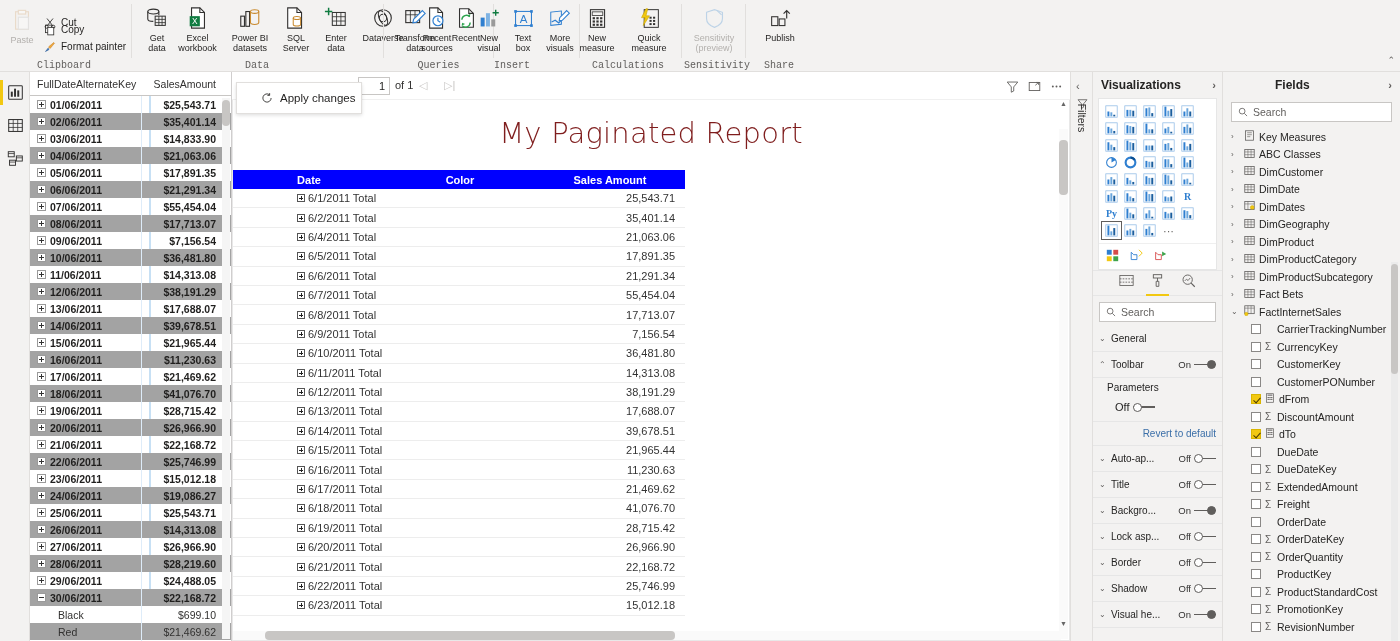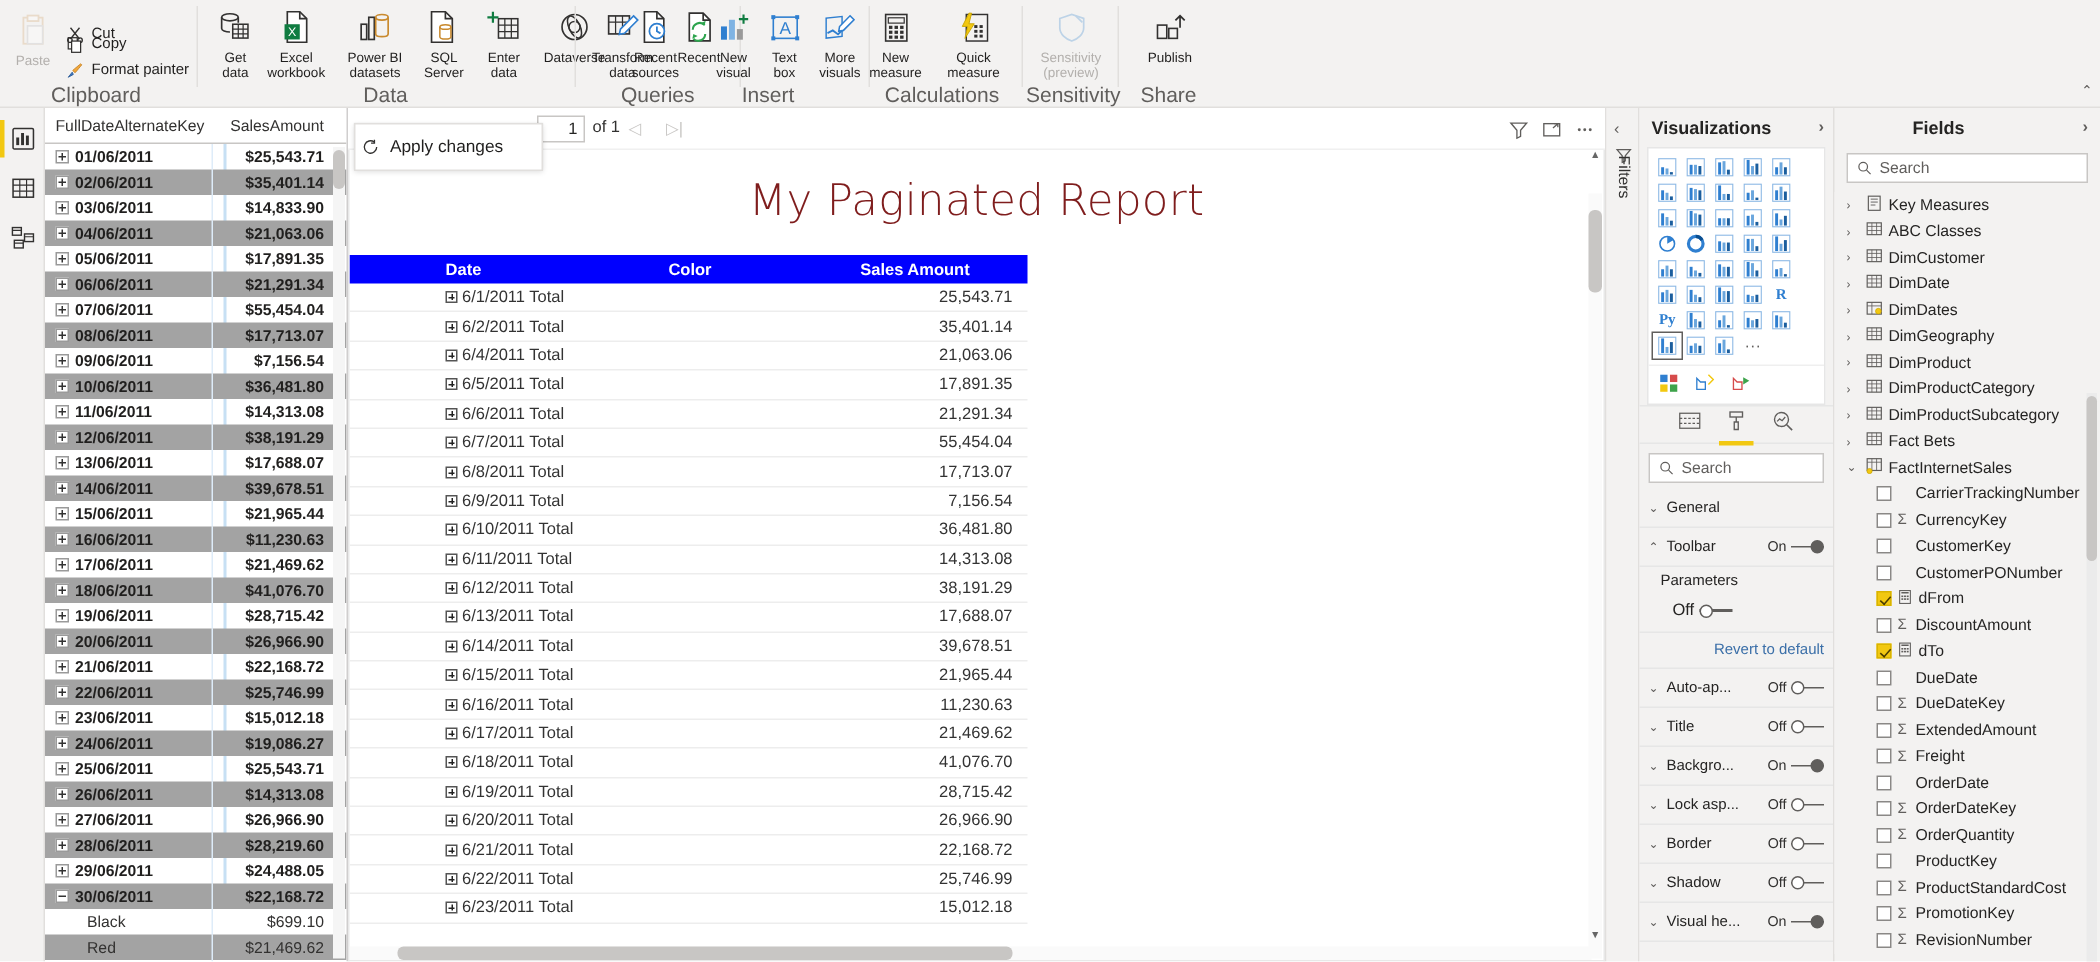--- a/index.html
+++ b/index.html
@@ -9,21 +9,21 @@
     font-family:"Liberation Sans", sans-serif;
     font-size:11px; color:#252423; background:#ffffff;
   }
   .app { position:relative; width:1400px; height:641px; }
 
   
   .ribbon { position:absolute; left:0; top:0; width:1400px; height:72px;
             background:#f3f2f1; border-bottom:1px solid #e1dfdd; }
   .rgroup { position:absolute; top:0; height:72px; }
   .rgroup .glabel { position:absolute; bottom:1px; left:0; width:100%;
-            text-align:center; font-size:14px; color:#605e5c; }
+            text-align:center; font-size:10px; color:#605e5c;font-family:Liberation Mono, monospace; }
   .rgroup .sep { position:absolute; right:0; top:4px; bottom:14px; width:1px; background:#e1dfdd; }
   .rbtn { position:absolute; top:2px; width:48px; height:54px; text-align:center;
           cursor:pointer; }
   .rbtn .ico { height:26px; display:flex; align-items:center; justify-content:center;
                margin-top:3px; }
   .rbtn .lbl { font-size:9px; line-height:10px; color:#201f1e; margin-top:2px;
                white-space:pre-line; }
   .rbtn.dis .lbl { color:#b3b0ad; }
   .rbtn.dis .ico { opacity:.35; }
 
@@ -78,21 +78,21 @@
             border:1px solid #c8c6c4; background:#fff; font-size:11px; text-align:right;
             padding-right:4px; line-height:16px; }
   .pg-of { position:absolute; left:163px; top:7px; font-size:11px; color:#323130; }
   .pg-nav { position:absolute; top:7px; font-size:11px; color:#c8c6c4; cursor:pointer; }
   .tb-right { position:absolute; right:4px; top:4px; display:flex; gap:2px; }
   .tb-ibtn { width:20px; height:20px; display:flex; align-items:center;
             justify-content:center; cursor:pointer; }
 
   .apply-pop { position:absolute; left:4px; top:10px; width:126px; height:32px;
             background:#fff; border:1px solid #e1dfdd; box-shadow:0 1.6px 3.6px rgba(0,0,0,.13),0 .3px .9px rgba(0,0,0,.1);
-            display:flex; align-items:center; gap:7px; padding-left:4px; cursor:pointer;
+            display:flex; align-items:center; gap:7px; padding-left:24px; cursor:pointer;
             font-size:11.5px; color:#201f1e; z-index:20; }
 
   .rpt-body { position:absolute; left:0; top:28px; width:838px; height:541px;
             background:#fff; overflow:hidden; border:1px solid #e8e8e8; border-top:none;}
   .rpt-title { text-align:center; font-family:"DejaVu Sans", sans-serif;
             font-weight:300; font-size:29px; color:#7f1d1d; margin-top:16px;
             letter-spacing:.2px; }
   .rpt-table { margin:20px 0 0 0; width:452px; margin-left:0; }
   .rt-head { display:flex; height:19px; background:#0000FF; color:#fff;
             font-weight:bold; font-size:11px; }

